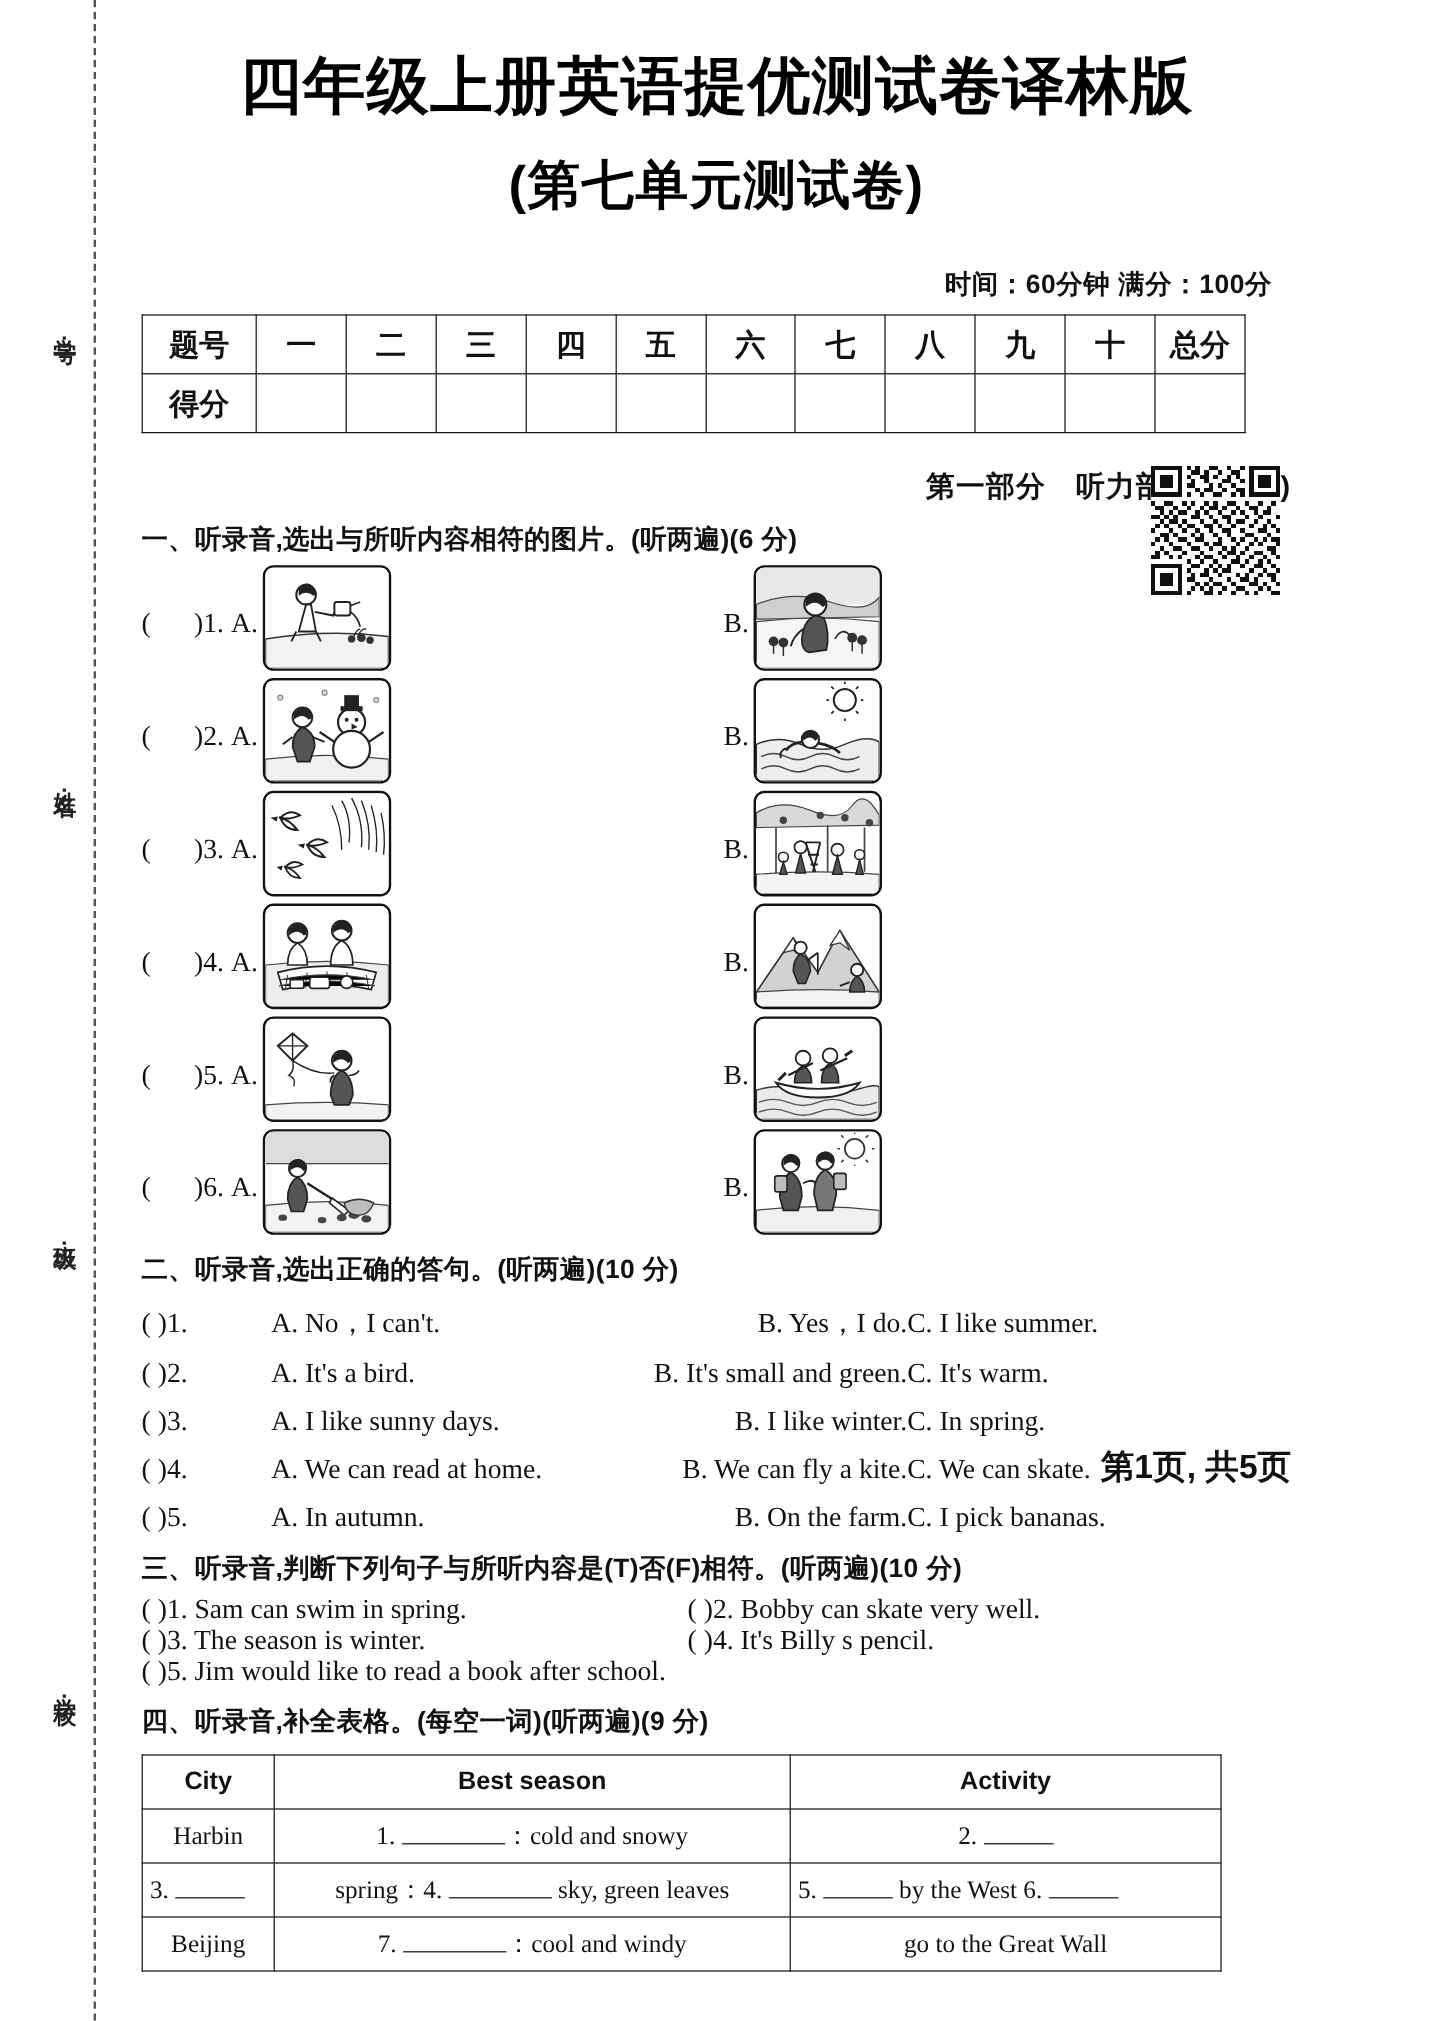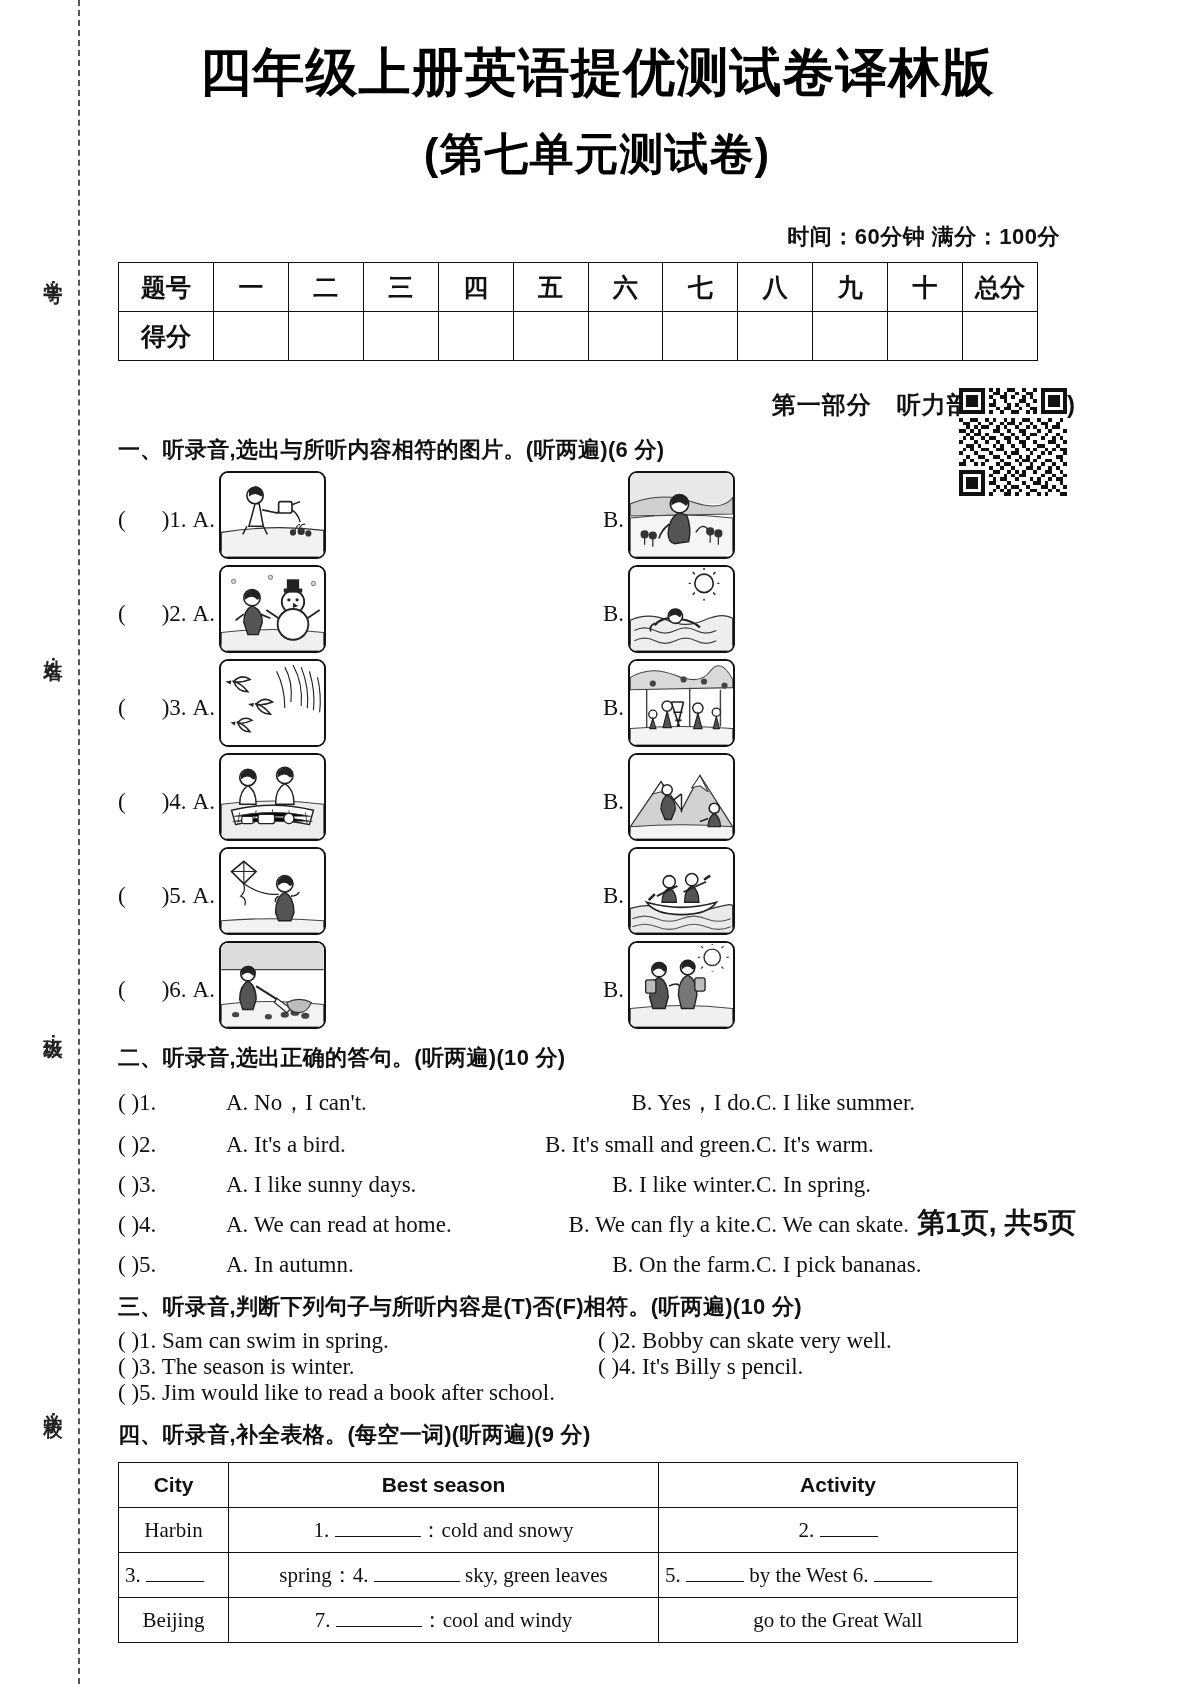--- a/index.html
+++ b/index.html
@@ -154,21 +154,20 @@
   .qline .oa{ width:262px; flex:0 0 auto; }
   .qline .ob{ width:268px; flex:0 0 auto;text-align:right; }
   .qline .oc{ flex:1 1 auto; }
 
   
   .tfrow{
     display:flex;
     font-size:23px;
     margin-top:0;
     font-family:"Liberation Serif", serif;
-    gap:25px;
   }
   .tfrow .cell{ width:455px; flex:0 0 auto; }
 
   
   table.fill{
     border-collapse:collapse;
     width:900px;
     margin-top:12px;
     table-layout:fixed;
     font-family:"Liberation Serif", serif;

